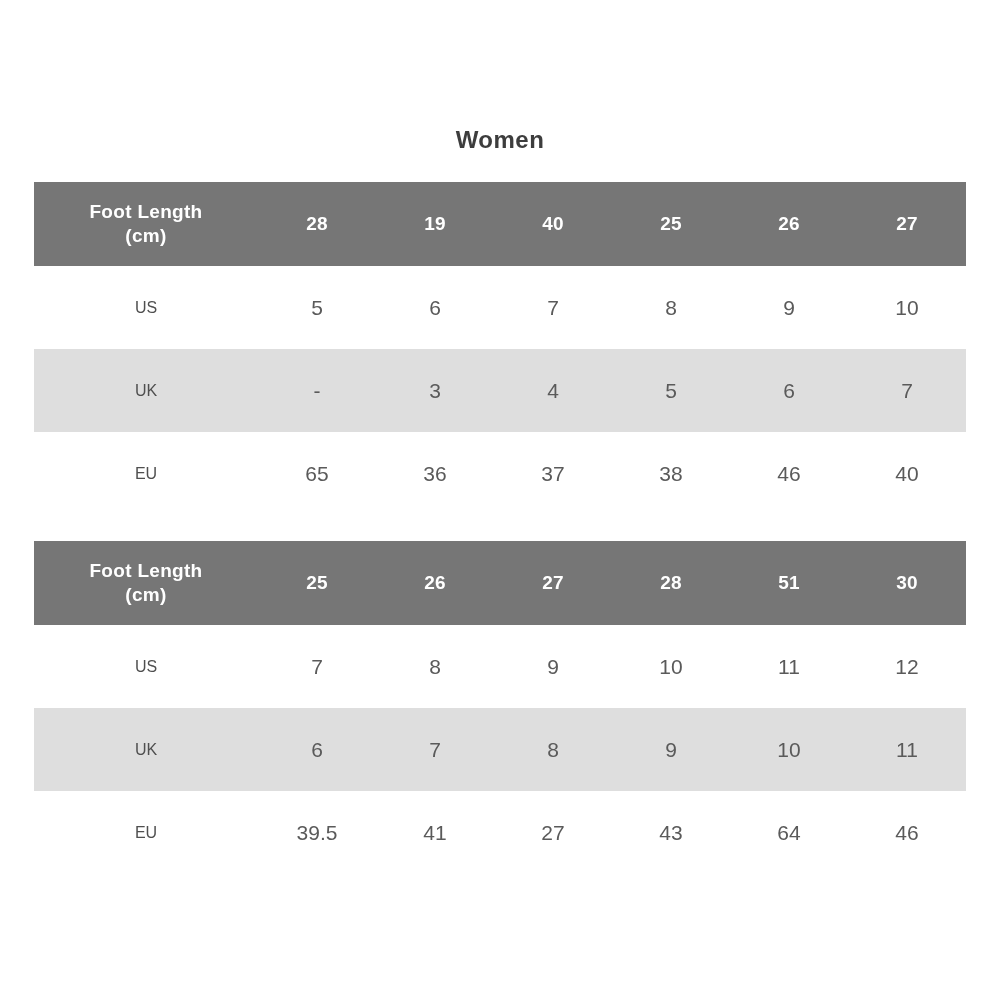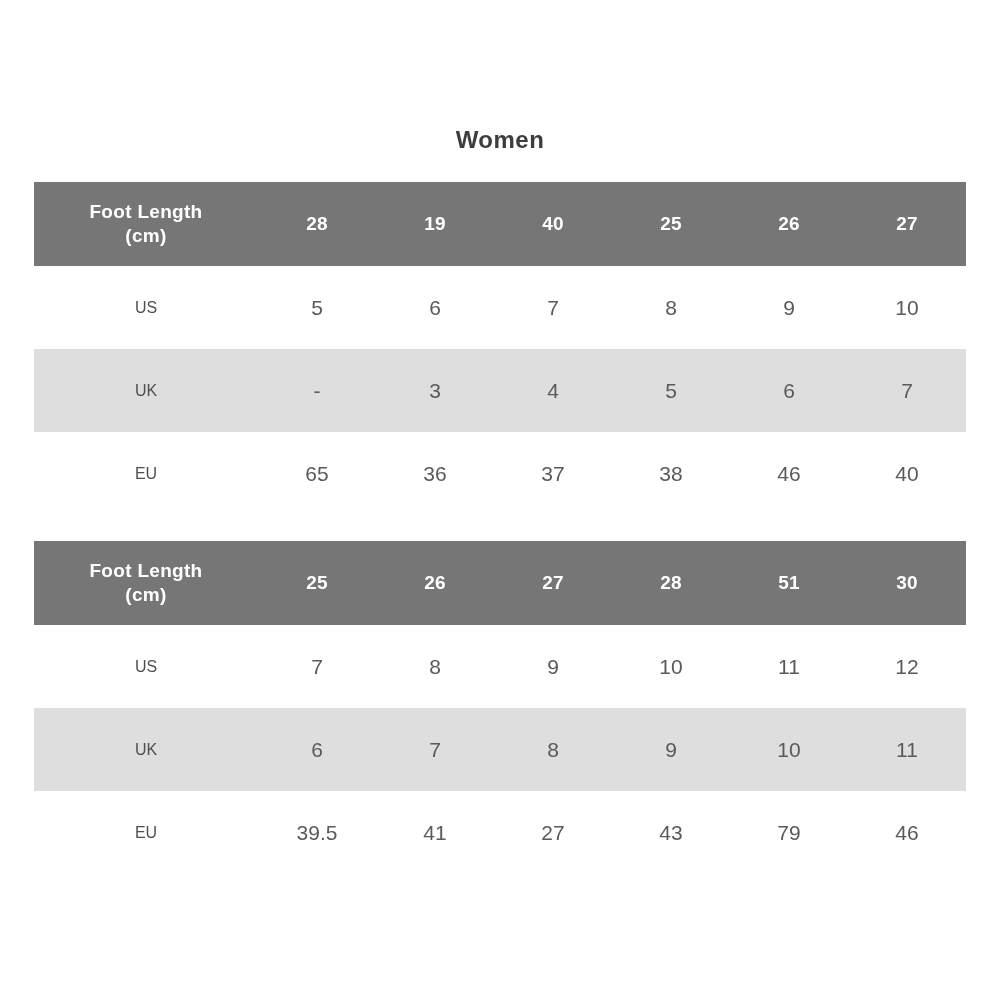--- a/index.html
+++ b/index.html
@@ -167,20 +167,20 @@
           <td>9</td>
           <td>10</td>
           <td>11</td>
         </tr>
         <tr>
           <td class="row-label">EU</td>
           <td>39.5</td>
           <td>41</td>
           <td>27</td>
           <td>43</td>
-          <td>79</td>
+          <td>64</td>
           <td>46</td>
         </tr>
       </tbody>
     </table>
   </div>
 
 </div>
 
 </body></html>

